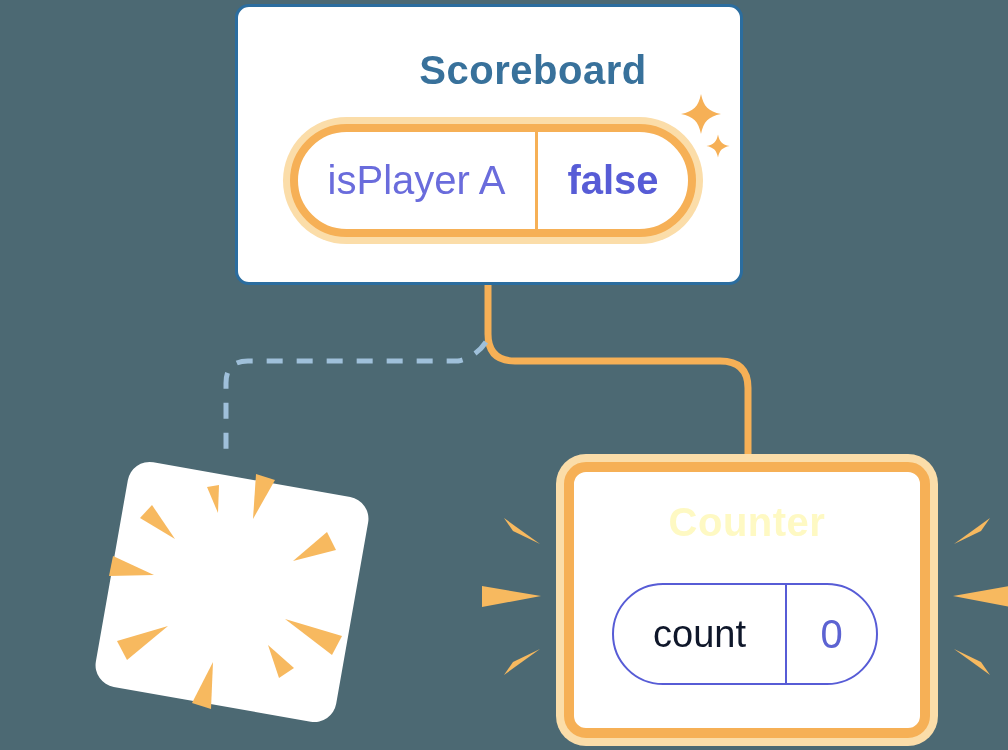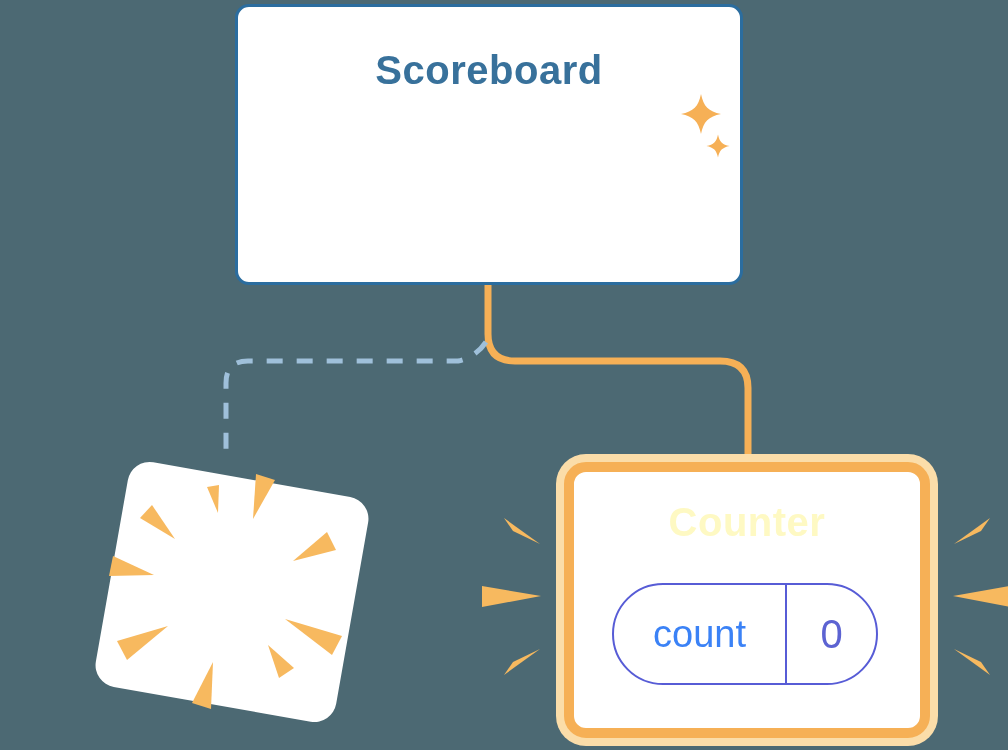--- a/index.html
+++ b/index.html
@@ -13,21 +13,21 @@
   svg.layer{position:absolute;left:0;top:0;pointer-events:none;}
   .z1{z-index:1}.z2{z-index:2}.z3{z-index:3}
 
   
   .scoreboard-card{
     left:235px;top:4px;width:508px;height:281px;box-sizing:border-box;
     background:#FFFFFF;border:3px solid #2B6D9F;border-radius:14px;
   }
   .scoreboard-title{
     left:235px;top:48px;width:508px;text-align:center;
-    font-size:40px;font-weight:600;color:#38719B;letter-spacing:.5px;
+    font-size:40px;font-weight:600;color:#38719B;letter-spacing:.5px;padding-left:44px;
   }
   .pill-outer{
     background:#FBDDA9;border-radius:72px;padding:7px;box-sizing:border-box;
   }
   .scoreboard-pill{left:283px;top:117px;width:420px;height:127px;}
   .pill-inner{
     height:100%;box-sizing:border-box;background:#FFFFFF;
     border:8px solid #F6B056;border-radius:64px;
     display:flex;align-items:stretch;overflow:hidden;
   }
@@ -48,21 +48,21 @@
   .counter-title{
     left:556px;top:500px;width:382px;text-align:center;
     font-size:40px;font-weight:600;color:#fef9c3;letter-spacing:.5px;
   }
   .counter-pill{
     left:612px;top:583px;width:266px;height:102px;box-sizing:border-box;
     background:#FFFFFF;border:2px solid #575CD6;border-radius:51px;
     display:flex;align-items:stretch;overflow:hidden;
   }
   .cnt-key{flex:0 0 171px;border-right:2px solid #575CD6;
-    font-size:38px;color:#3b82f6;}
+    font-size:38px;color:#0f172a;}
   .cnt-val{flex:1;font-size:40px;color:#5C63D2;}
 
   
   .removed-card{
     left:110px;top:478px;width:244px;height:228px;
     background:#FFFFFF;border-radius:22px;
     transform:rotate(10deg);
   }
 </style>
 </head>
@@ -86,20 +86,26 @@
       <polygon points="990,518 981,531 954,544"></polygon>
       <polygon points="1010,586 1010,607 953,596"></polygon>
       <polygon points="990,675 981,662 954,649"></polygon>
     </g>
   </svg>
 
   <div class="abs removed-card z2"></div>
 
   <div class="abs scoreboard-card z2"></div>
   <div class="abs scoreboard-title z2">Scoreboard</div>
+  <div class="abs pill-outer scoreboard-pill z2">
+    <div class="pill-inner">
+      <div class="pill-cell sb-key">isPlayer A</div>
+      <div class="pill-cell sb-val">false</div>
+    </div>
+  </div>
 
   <div class="abs counter-card z2">
     <div class="counter-card-inner"></div>
   </div>
   <div class="abs counter-title z2">Counter</div>
   <div class="abs counter-pill z2">
     <div class="pill-cell cnt-key">count</div>
     <div class="pill-cell cnt-val">0</div>
   </div>
 

